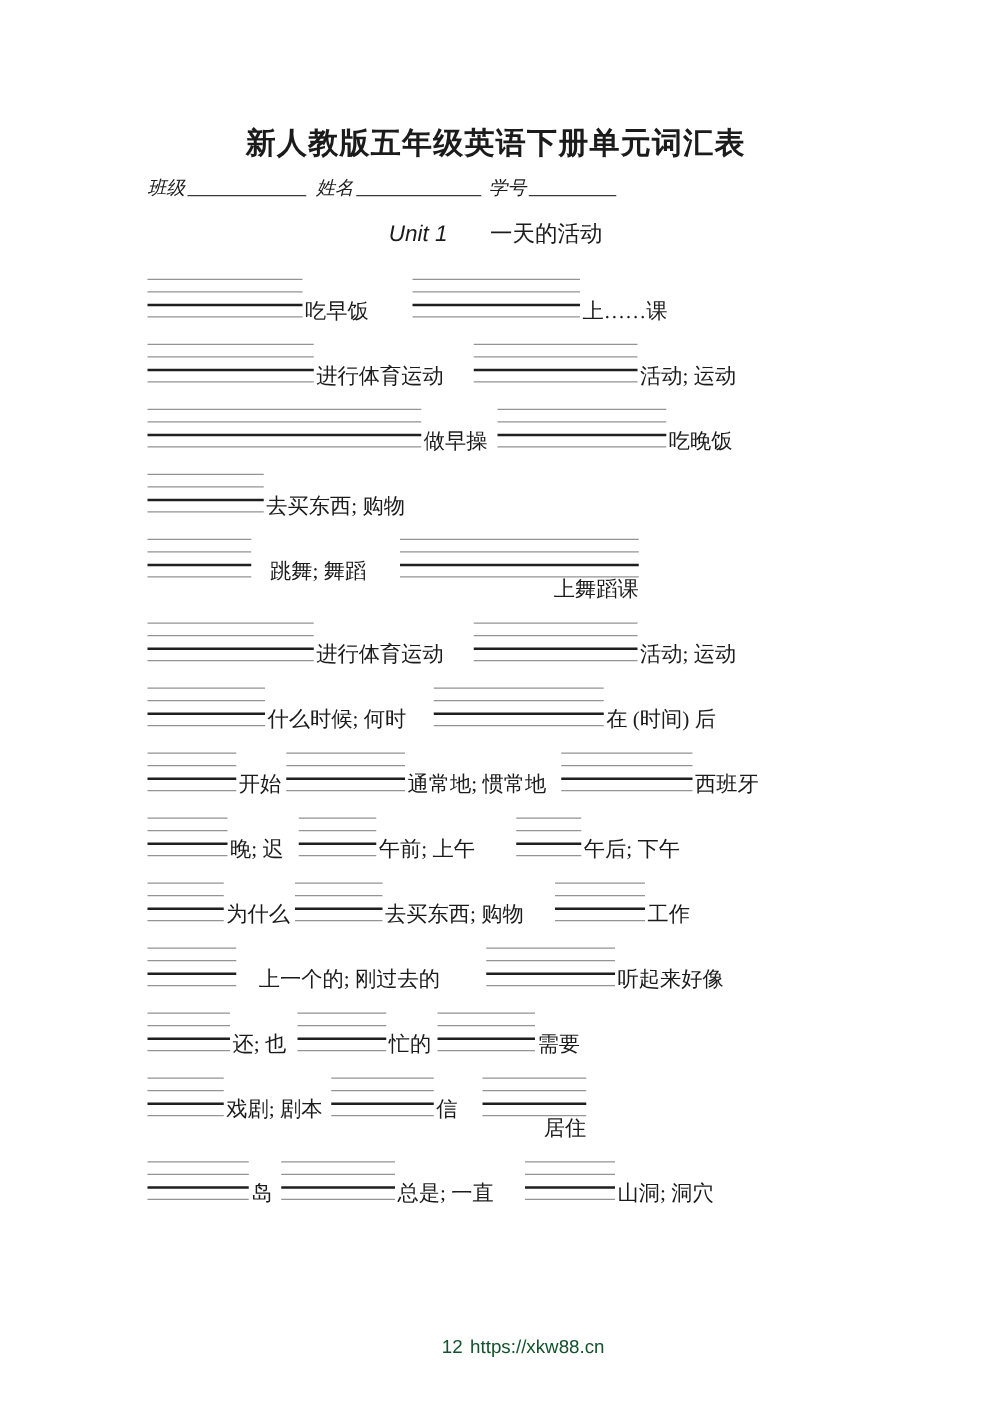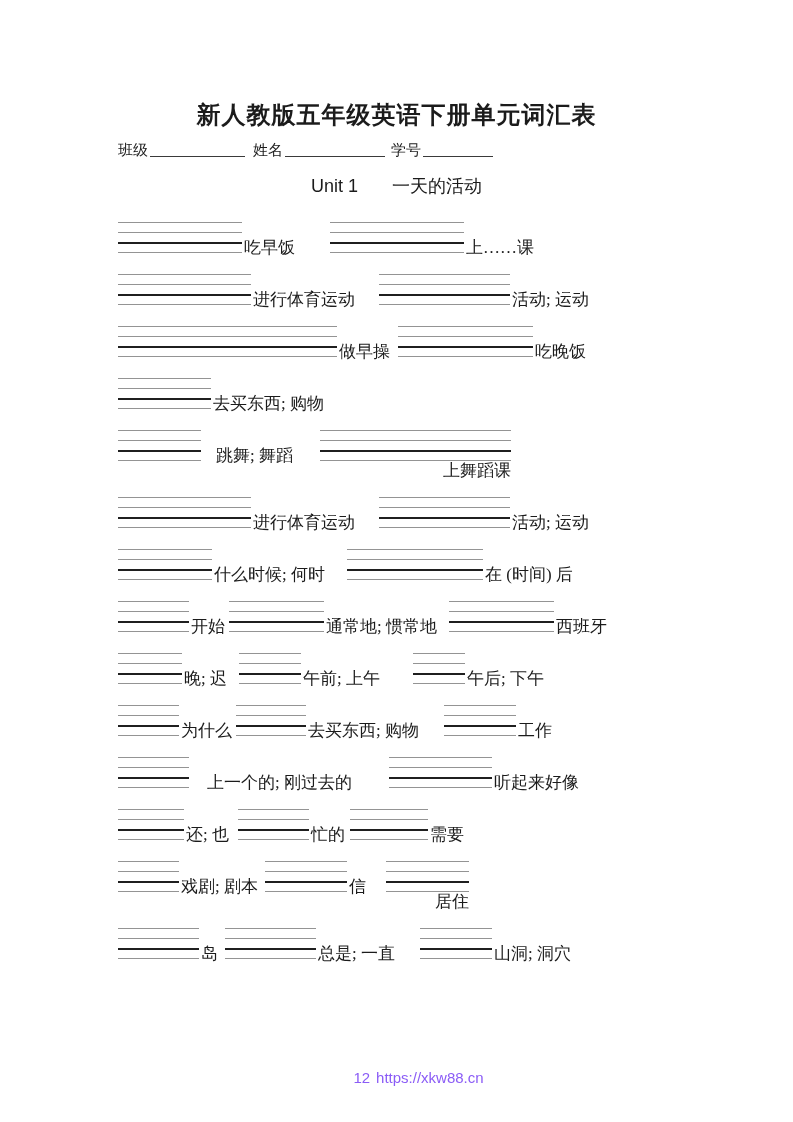--- a/index.html
+++ b/index.html
@@ -20,20 +20,21 @@
     font-weight:bold;
     letter-spacing:1px;
     line-height:30px;
   }
   .fields{
     display:flex;
     align-items:flex-end;
     margin-top:10px;
     font-size:15px;
     line-height:20px;
+    font-style:italic;
   }
   .field{white-space:nowrap;}
   .field + .field.f2{margin-left:8px;}
   .field + .field.f3{margin-left:6px;}
   .blank{
     display:inline-block;
     border-bottom:1.4px solid #3a3a3a;
     height:14px;
     position:relative;
     bottom:-2px;
@@ -44,20 +45,21 @@
   .b3{width:70px;}
   .unit-line{
     margin-top:14px;
     text-align:center;
     font-size:18px;
     line-height:24px;
   }
   .unit-name{
     font-family:"Liberation Sans", sans-serif;
     margin-right:34px;
+    font-style:italic;
   }
   .rows{margin-top:24px;}
   .vocab-row{
     display:flex;
     align-items:flex-start;
     margin-bottom:21px;
   }
   .vocab-entry{
     display:flex;
     align-items:flex-end;
@@ -82,21 +84,21 @@
     margin-bottom:-5px;
     white-space:pre;
   }
   .footer{
     position:absolute;
     left:0;right:0;
     bottom:36px;
     text-align:center;
     font-family:"Liberation Sans", sans-serif;
     font-size:15px;
-    color:#8b5cf6;
+    color:#14532d;
     margin-left:44px;
   }
   .footer span{margin:0 3px;}
 </style>
 </head>
 <body>
 
 <div class="page">
 
   <h1 class="title">新人教版五年级英语下册单元词汇表</h1>

